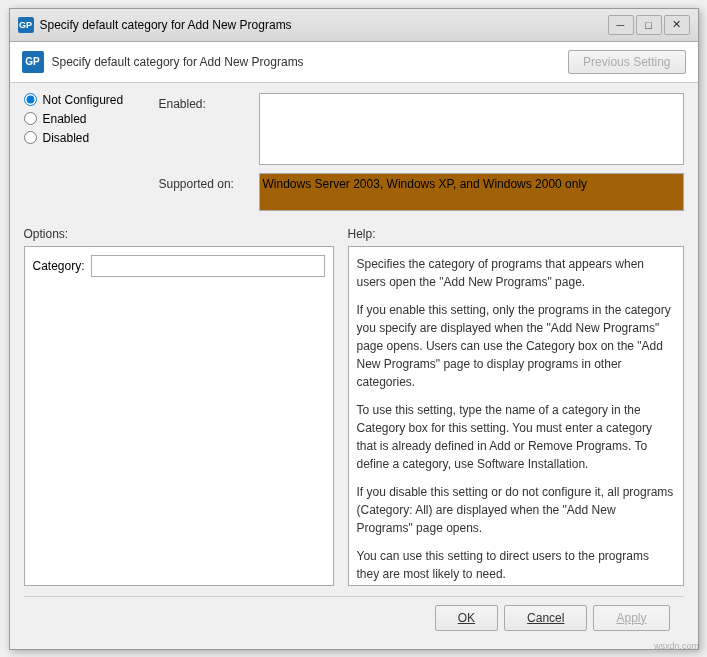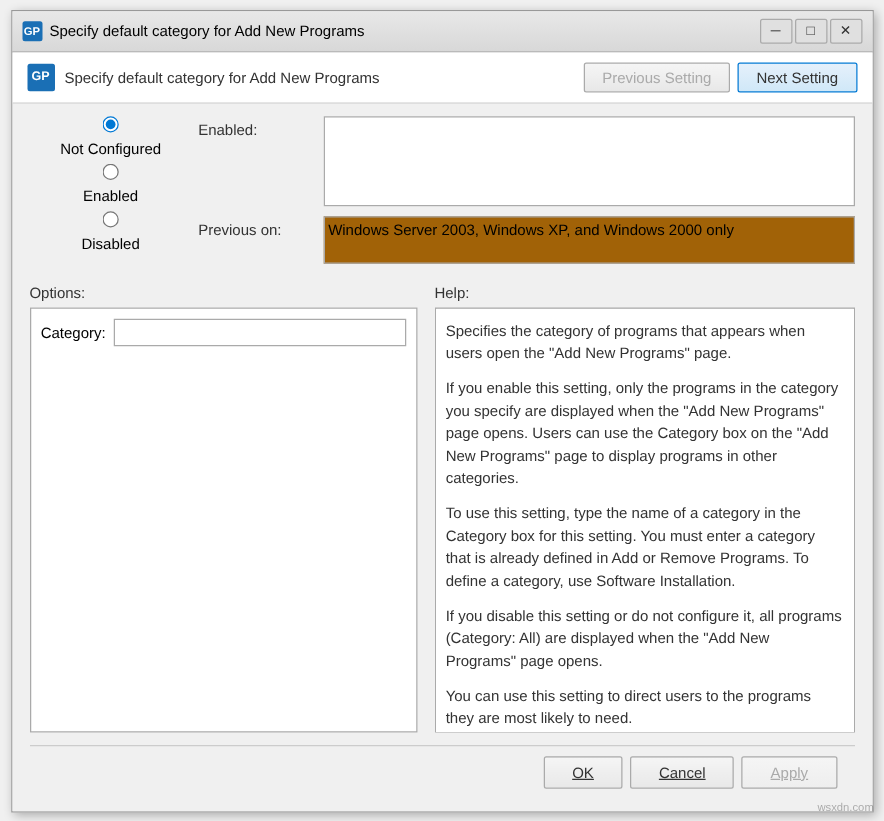--- a/index.html
+++ b/index.html
@@ -125,21 +125,20 @@
       margin-bottom: 12px;
       float: left;
       width: 130px;
     }
     .radio-item {
       display: flex;
       align-items: center;
       gap: 6px;
       font-size: 12px;
       cursor: pointer;
-      flex-direction: column;
     }
     .radio-input {
       width: 13px;
       height: 13px;
       accent-color: #0078d4;
     }
 
     .right-section {
       margin-left: 135px;
     }
@@ -296,21 +295,20 @@
     </div>
   </div>
 
   <div class="dialog-header">
     <div class="dialog-header-icon">
       <span>GP</span>
     </div>
     <span class="dialog-header-title">Specify default category for Add New Programs</span>
     <div class="header-buttons">
       <button class="header-btn disabled">Previous Setting</button>
-      <button class="header-btn active">Next Setting</button>
     </div>
   </div>
 
   <div class="main-content">
 
     <div class="clearfix">
 
       <div class="radio-section">
         <label class="radio-item">
           <input type="radio" class="radio-input" name="config" checked="" style="">
@@ -325,21 +323,21 @@
           <span>Disabled</span>
         </label>
       </div>
 
       <div class="right-section">
         <div class="field-row">
           <span class="field-label">Enabled:</span>
           <textarea class="comment-textarea" style=""></textarea>
         </div>
         <div class="field-row">
-          <span class="field-label">Previous on:</span>
+          <span class="field-label">Supported on:</span>
           <textarea class="supported-textarea" readonly="" style="">Windows Server 2003, Windows XP, and Windows 2000 only</textarea>
         </div>
       </div>
     </div>
 
     <div class="bottom-sections">
 
       <div class="options-section">
         <div class="section-label">Options:</div>
         <div class="options-box">

